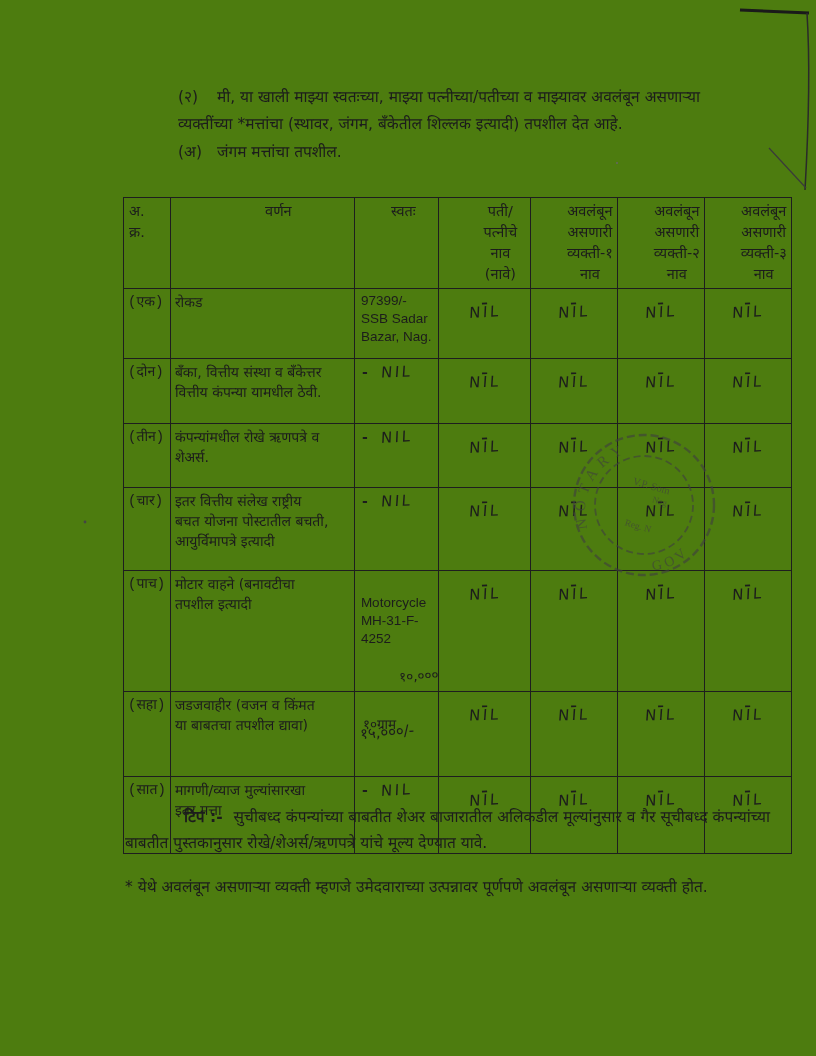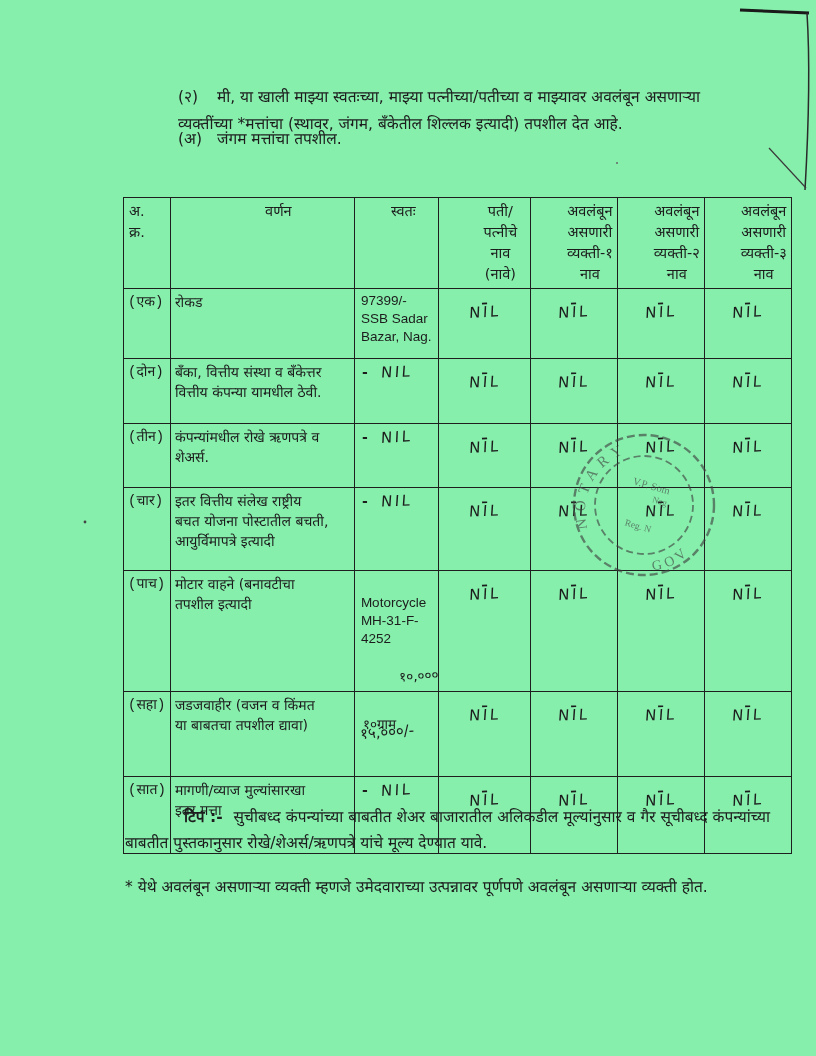--- a/index.html
+++ b/index.html
@@ -1,18 +1,18 @@
 <!DOCTYPE html>
 <html><head>
 <meta charset="utf-8">
 <style>
   html,body{margin:0;padding:0;}
   .page{
     position:relative; width:816px; height:1056px;
-    background:#86efac; overflow:hidden;
+    background:#4d7c0f; overflow:hidden;
     font-family:"DejaVu Sans", sans-serif;
     color:#1c1c1c;
   }
   
   .intro-line{position:absolute; font-size:15.5px; line-height:22px; white-space:nowrap;}
   .intro-label{display:inline-block; width:34px;}
   
   .assets-table{
     position:absolute; left:123px; top:197px;
     border-collapse:collapse; table-layout:fixed;
@@ -57,21 +57,21 @@
 
 <div class="page">
 
   <div class="intro-line" style="left:178px; top:86px;">
     <span class="intro-label">(२)</span>
     <span>मी, या खाली माझ्या स्वतःच्या, माझ्या पत्नीच्या/पतीच्या व माझ्यावर अवलंबून असणाऱ्या</span>
   </div>
   <div class="intro-line" style="left:178px; top:113px;">
     <span>व्यक्तींच्या *मत्तांचा (स्थावर, जंगम, बँकेतील शिल्लक इत्यादी) तपशील देत आहे.</span>
   </div>
-  <div class="intro-line" style="left:178px; top:128px;">
+  <div class="intro-line" style="left:178px; top:141px;">
     <span class="intro-label">(अ)</span>
     <span>जंगम मत्तांचा तपशील.</span>
   </div>
 
   <table class="assets-table">
     <colgroup>
       <col style="width:40px">
         <col style="width:184px">
         <col style="width:84px">
       <col style="width:92px">

